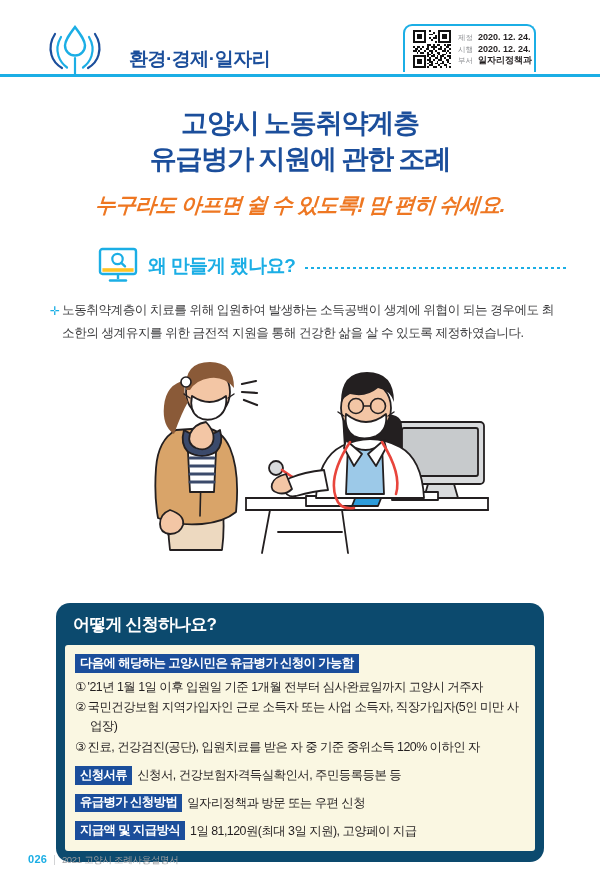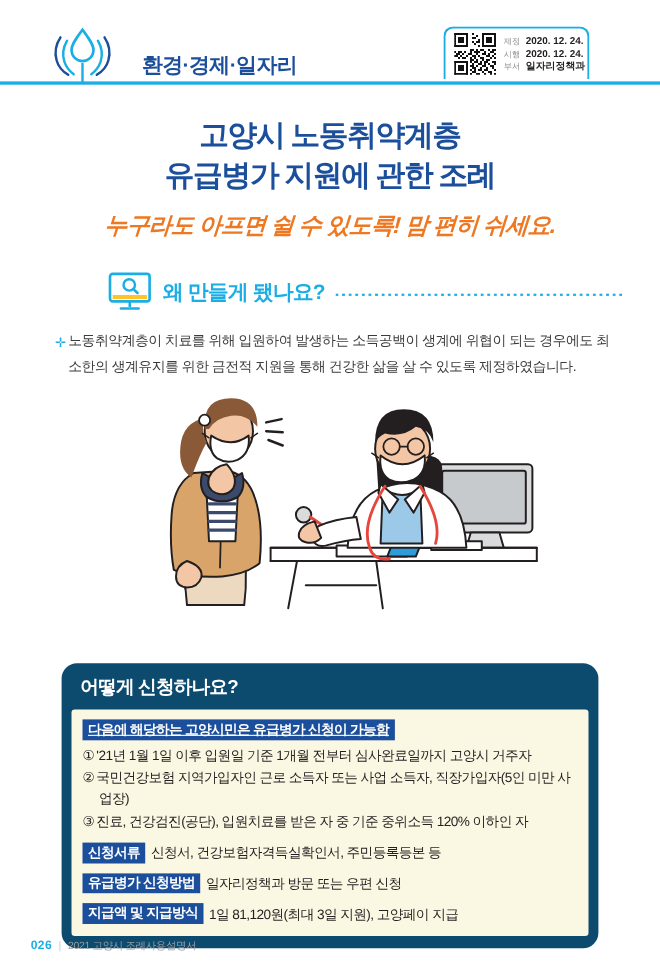--- a/index.html
+++ b/index.html
@@ -180,21 +180,21 @@
     display: inline-block;
     background: #1B4E9B;
     color: #ffffff;
     font-size: 12.4px;
     font-weight: bold;
     letter-spacing: -0.6px;
     padding: 1.5px 5px 2.5px 5px;
     line-height: 1.18;
     vertical-align: middle;
   }
-  .criteria-tag { margin-bottom: 4px; text-decoration: underline; }
+  .criteria-tag { margin-bottom: 4px; }
   .crit-list { margin: 0; }
   .crit-item {
     font-size: 12.4px;
     line-height: 1.56;
     color: #231f20;
     letter-spacing: -0.52px;
     padding-left: 15px;
     text-indent: -15px;
     margin-top: 1px;
   }

